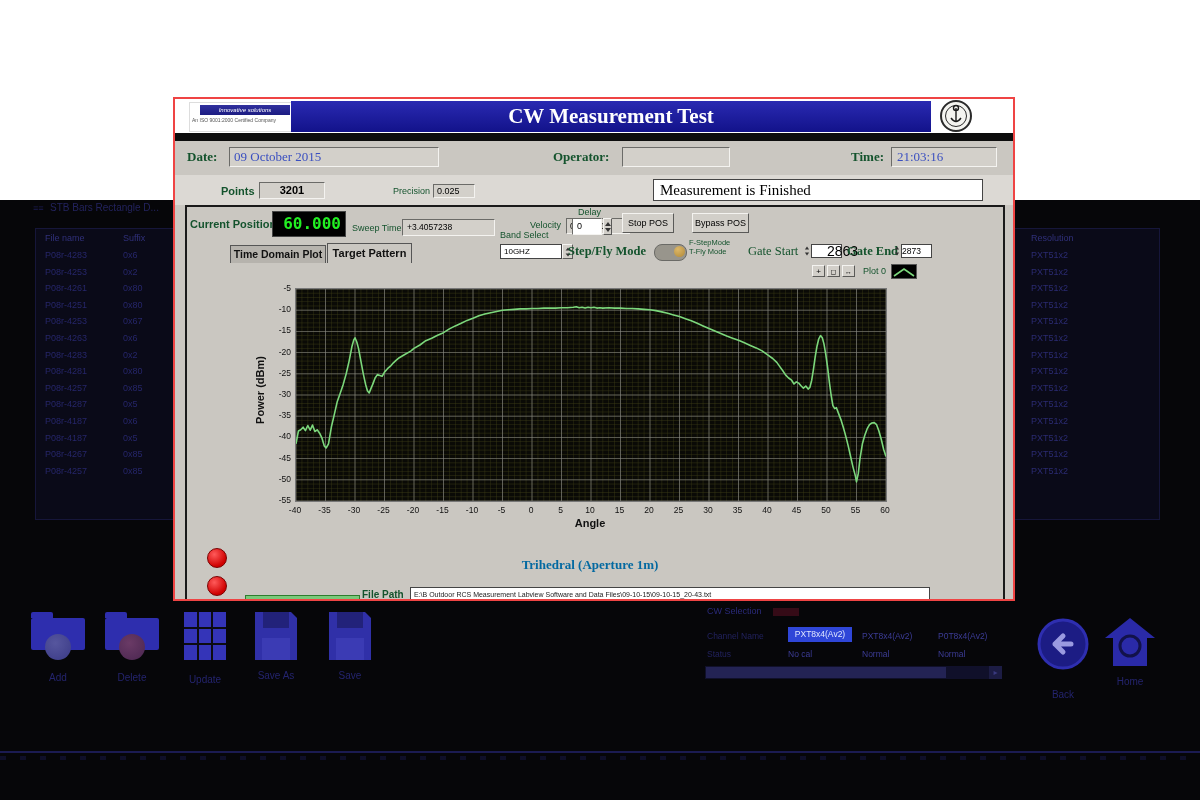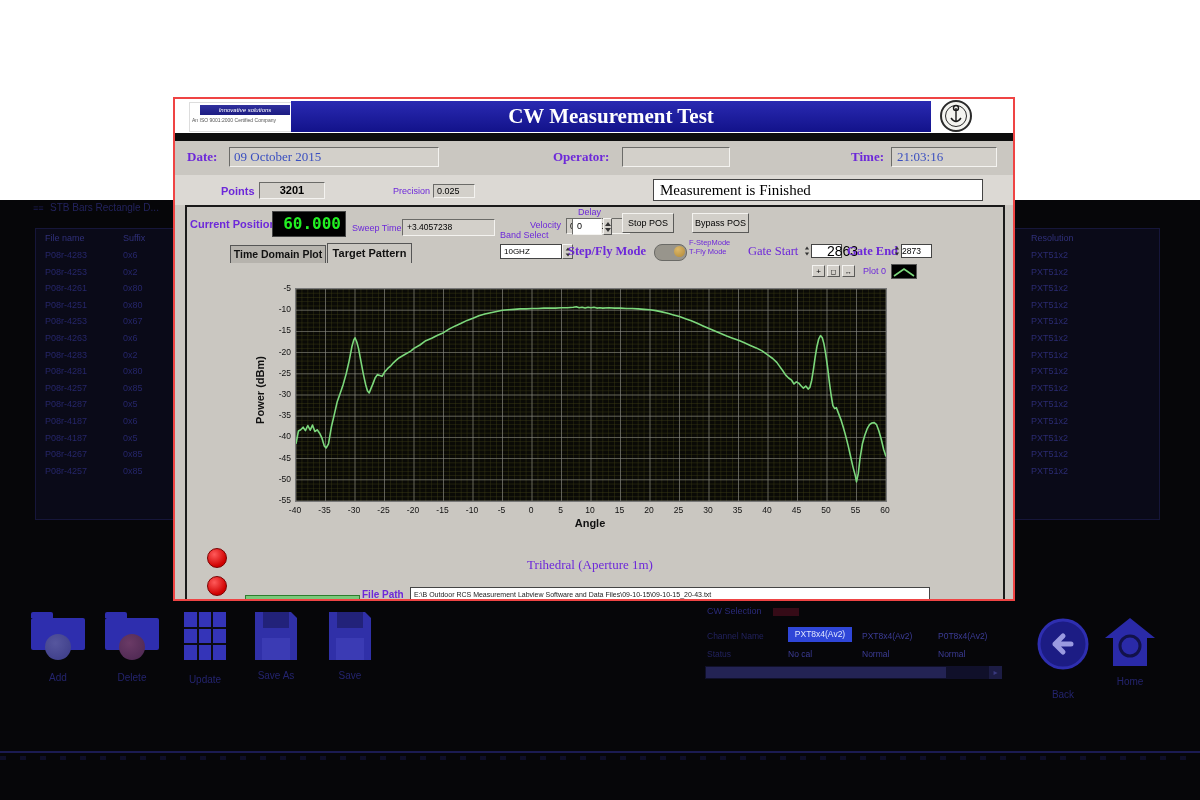--- a/index.html
+++ b/index.html
@@ -28,21 +28,21 @@
   #mhead{left:0;top:0;width:838px;height:34px;background:#ffffff;}
   #mblackbar{left:0;top:34px;width:838px;height:8px;background:#0d0d0d;}
   .serif{font-family:"Liberation Serif",serif;}
   .sunken{border-top:1px solid #6b6b68;border-left:1px solid #6b6b68;
           border-bottom:1px solid #f4f3f0;border-right:1px solid #f4f3f0;
           background:#d3d0ca;box-sizing:border-box;}
   .whitebox{border:1px solid #444;background:#fff;box-sizing:border-box;}
   .raised{border-top:1px solid #f4f3f0;border-left:1px solid #f4f3f0;
           border-bottom:1px solid #5a5a58;border-right:1px solid #5a5a58;
           background:#d2cfc9;box-sizing:border-box;}
-  .lbl{color:#6d28d9;}
+  .lbl{color:#14532d;}
   .bluetext{color:#3a4fc0;}
   .spin{width:9px;height:16px;display:flex;flex-direction:column;justify-content:center;align-items:center;gap:2px;}
   .tri-up{width:0;height:0;border-left:3px solid transparent;border-right:3px solid transparent;border-bottom:4px solid #333;}
   .tri-dn{width:0;height:0;border-left:3px solid transparent;border-right:3px solid transparent;border-top:4px solid #333;}
   .tab{box-sizing:border-box;border:1px solid #555;border-bottom:none;background:#b6b3ad;
        font-size:10.5px;font-weight:bold;text-align:center;color:#111;}
   .tab.active{background:#cac7c1;font-size:11px;}
   .led{width:18px;height:18px;border-radius:50%;background:radial-gradient(circle at 35% 30%,#ff5a5a,#cf0000 70%);
        border:1px solid #7a0000;}
   .ticklbl{position:absolute;font-size:8.5px;color:#111;}
@@ -488,21 +488,21 @@
           <line x1="0" y1="63.60000000000002" x2="590" y2="63.60000000000002" stroke="#8d8d8d" stroke-width="0.7" opacity="0.85"></line>
           <line x1="0" y1="42.39999999999998" x2="590" y2="42.39999999999998" stroke="#8d8d8d" stroke-width="0.7" opacity="0.85"></line>
           <line x1="0" y1="21.19999999999999" x2="590" y2="21.19999999999999" stroke="#8d8d8d" stroke-width="0.7" opacity="0.85"></line>
           <line x1="0" y1="0" x2="590" y2="0" stroke="#8d8d8d" stroke-width="0.7" opacity="0.85"></line>
           <polyline points="0.0,154.8 2.4,142.0 4.7,140.8 7.1,138.2 9.4,141.6 11.8,136.5 14.2,141.2 16.5,136.1 18.9,142.5 21.2,140.8 23.6,144.2 26.0,149.2 28.3,156.9 30.1,159.0 32.5,154.8 35.4,137.8 38.4,125.1 41.3,112.4 44.3,103.9 47.2,95.4 50.2,84.8 53.1,72.1 56.0,57.2 57.8,50.9 59.0,48.8 60.8,53.0 62.5,59.4 64.9,72.1 67.3,84.8 69.6,95.4 71.4,101.8 73.2,103.9 74.9,99.6 76.7,95.4 79.1,89.0 81.4,85.6 83.8,86.5 86.1,87.3 88.5,83.1 91.5,79.7 94.4,77.2 97.4,73.8 100.3,71.2 103.3,68.7 106.2,67.0 109.2,65.3 112.1,63.6 115.0,61.9 118.0,59.4 123.9,56.0 129.8,51.7 135.7,49.2 141.6,46.2 147.5,43.7 153.4,39.9 159.3,36.9 165.2,34.3 171.1,31.4 177.0,29.3 182.9,26.7 188.8,25.0 194.7,23.7 200.6,22.5 206.5,21.2 212.4,20.8 218.3,20.4 224.2,19.9 230.1,19.9 236.0,19.5 241.9,19.5 247.8,19.1 253.7,19.1 259.6,19.1 265.5,18.7 271.4,18.7 277.3,18.2 280.3,17.8 283.2,18.7 286.1,18.2 289.1,19.1 292.1,18.2 295.0,18.7 297.9,18.2 300.9,19.1 303.9,18.7 306.8,19.1 312.7,18.7 318.6,19.1 324.5,19.1 330.4,19.5 336.3,19.5 342.2,19.9 348.1,20.4 354.0,20.8 359.9,21.6 365.8,22.9 371.7,24.2 377.6,25.9 383.5,27.6 389.4,29.7 395.3,31.8 401.2,34.3 407.1,36.9 413.0,39.4 418.9,42.0 424.8,44.5 430.7,47.1 436.6,49.2 442.5,51.3 448.4,53.8 454.3,56.4 460.2,58.9 466.1,61.9 472.0,66.1 476.7,69.5 480.8,73.4 483.8,77.6 486.8,81.8 489.7,86.1 492.6,89.0 495.6,91.2 498.0,95.0 500.3,92.9 502.7,94.1 505.0,96.7 507.4,99.2 509.8,97.1 512.1,100.1 513.9,98.4 515.7,91.2 517.4,80.6 519.2,67.8 521.0,57.2 522.7,50.0 524.5,46.6 526.3,48.8 528.0,55.1 529.8,65.7 531.6,78.4 533.4,93.3 535.1,106.0 536.9,116.6 538.7,119.6 540.4,118.7 542.8,125.1 545.2,131.4 547.5,139.1 549.9,147.6 552.2,156.9 554.6,167.5 557.0,178.1 559.3,186.6 560.5,192.9 562.3,184.4 564.0,169.6 566.4,154.8 568.8,146.3 571.1,139.9 573.5,135.7 575.8,134.0 578.2,133.6 580.6,135.7 582.9,142.0 585.3,150.5 587.6,160.3 590.0,167.5" fill="none" stroke="#7cd87c" stroke-width="1.6" stroke-linejoin="round"></polyline>
         </svg>
       </div>
 
     <div id="xticks"></div>
     <div class="abs" style="left:415px;top:418px;transform:translateX(-50%);font-size:11px;font-weight:bold;color:#111;">Angle</div>
-    <div class="abs serif" style="left:415px;top:458px;transform:translateX(-50%);font-size:13px;font-weight:normal;color:#6d28d9;">Trihedral (Aperture 1m)</div>
+    <div class="abs serif" style="left:415px;top:458px;transform:translateX(-50%);font-size:13px;font-weight:bold;color:#0369a1;">Trihedral (Aperture 1m)</div>
 
     <div class="abs led" style="left:32px;top:449px;"></div>
     <div class="abs led" style="left:32px;top:477px;"></div>
 
     <div class="abs" style="left:70px;top:496px;width:115px;height:8px;background:#7ac87a;border:1px solid #2e7d2e;box-sizing:border-box;"></div>
     <div class="abs lbl" style="left:187px;top:490px;font-size:10px;font-weight:bold;">File Path</div>
     <div id="pathbox" class="abs whitebox" style="left:235px;top:488px;width:520px;height:14px;padding-left:3px;">E:\B Outdoor RCS Measurement Labview Software and Data Files\09-10-15\09-10-15_20-43.txt</div>
   <div class="ticklbl" style="left: 84px; top: 184px; width: 32px; text-align: right;">-5</div>
       <div class="ticklbl" style="left: 84px; top: 205.2px; width: 32px; text-align: right;">-10</div>
       <div class="ticklbl" style="left: 84px; top: 226.4px; width: 32px; text-align: right;">-15</div>

